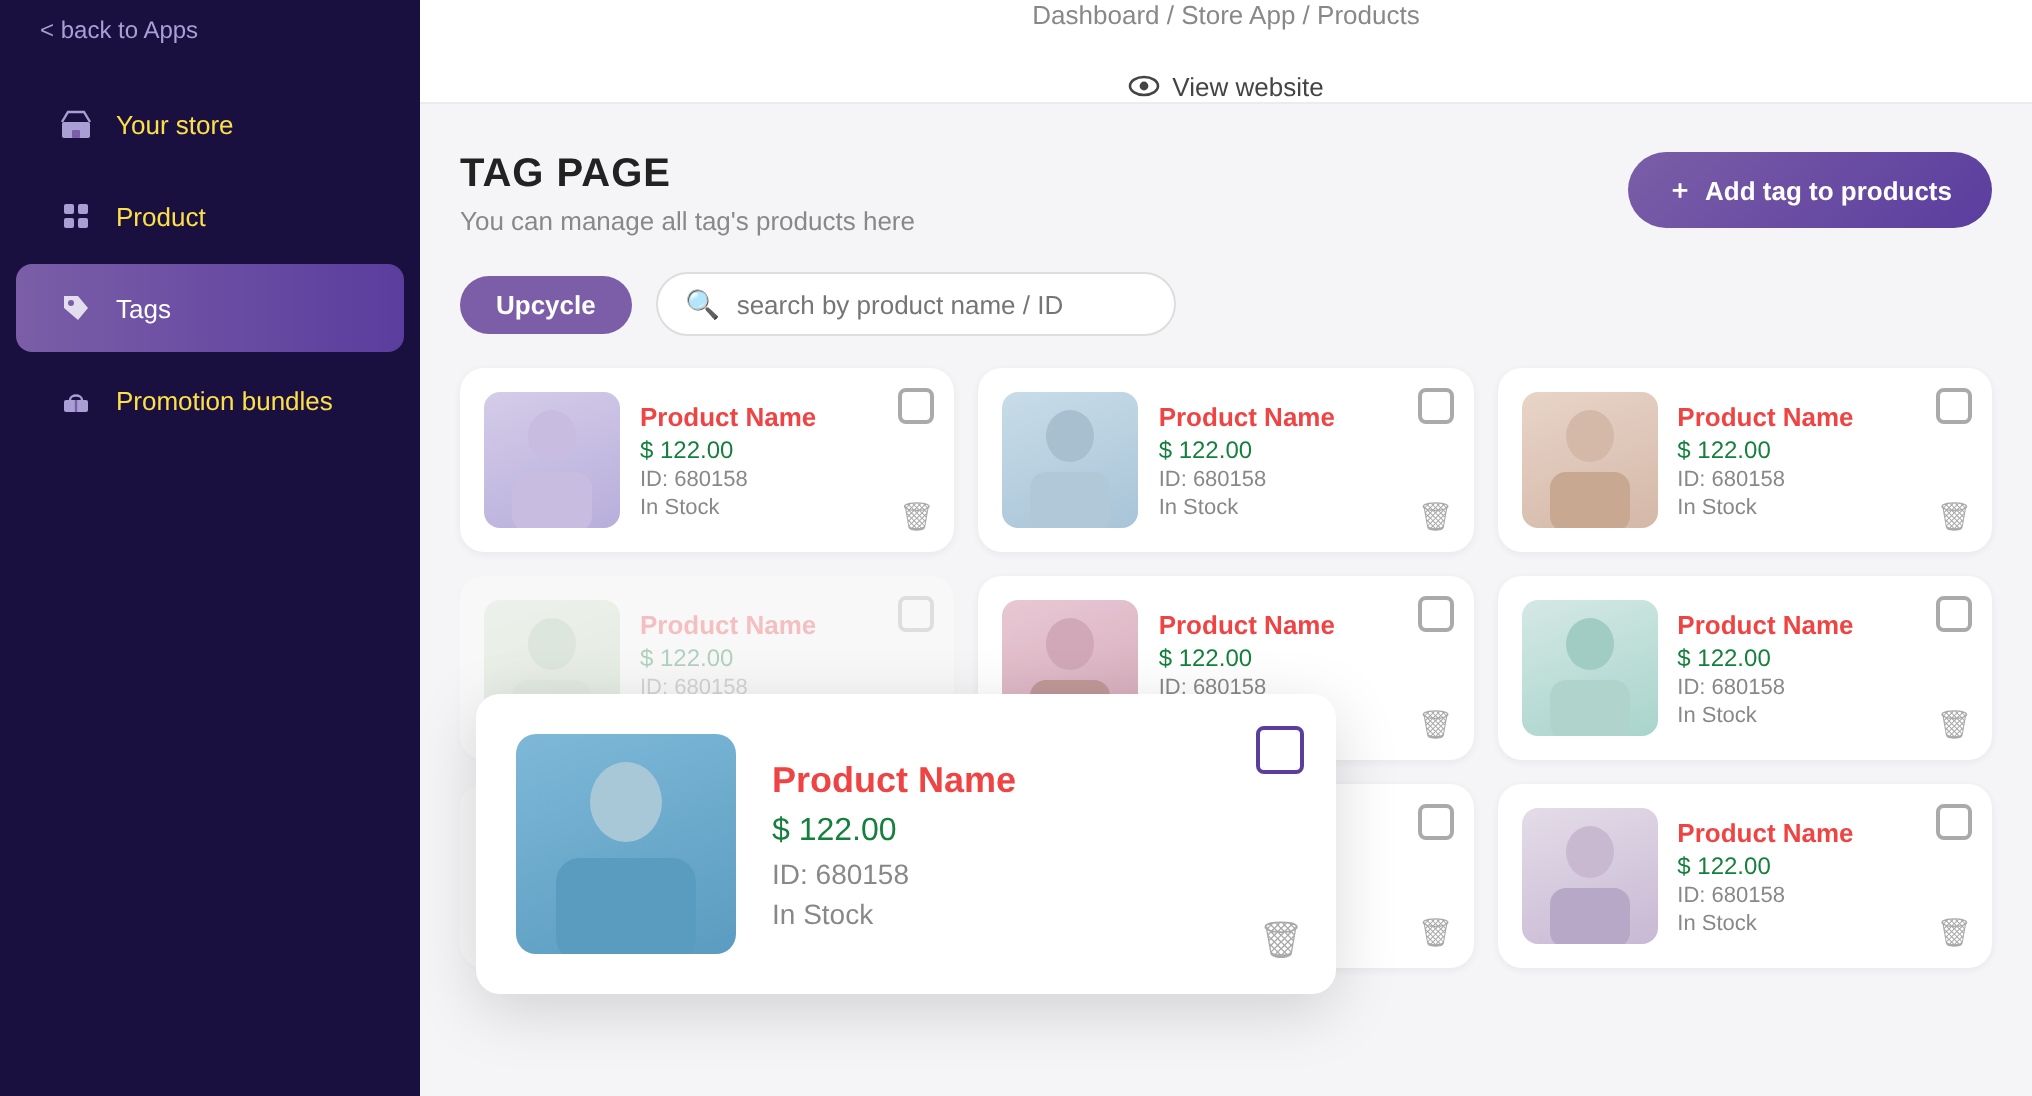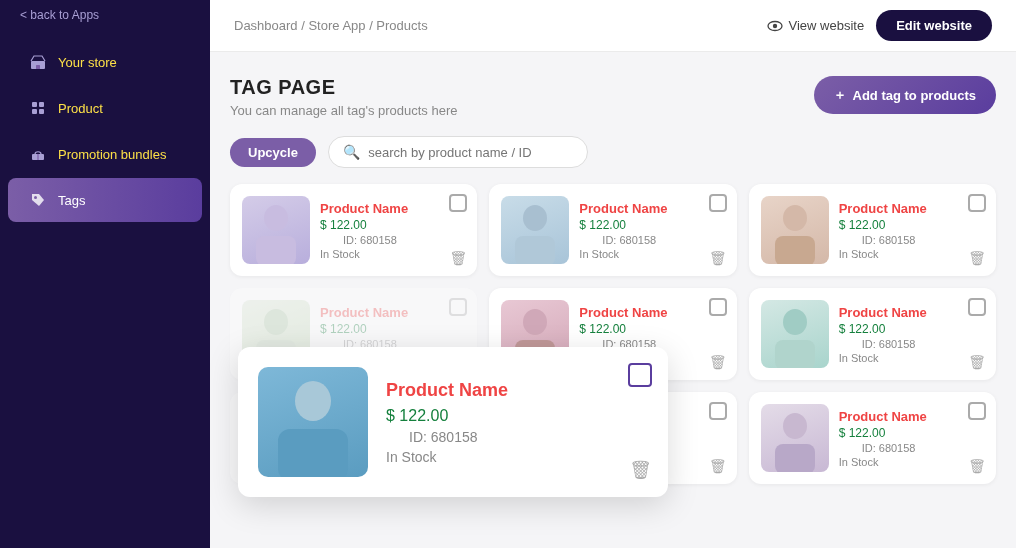--- a/index.html
+++ b/index.html
@@ -65,20 +65,21 @@
 
     
     .topnav {
       background: #fff;
       display: flex;
       align-items: center;
       justify-content: space-between;
       padding: 0 24px;
       height: 52px;
       border-bottom: 1px solid #ebebeb;
+      flex-direction: column;
     }
     .breadcrumb {
       font-size: 13px;
       color: #888;
     }
     .topnav-right {
       display: flex;
       align-items: center;
       gap: 12px;
     }
@@ -239,21 +240,20 @@
       margin-top: 2px;
     }
     .product-card.expanded .product-price {
       font-size: 16px;
       margin-top: 6px;
     }
     .product-id {
       font-size: 11px;
       color: #888;
       margin-top: 2px;
-      margin-left: 23px;
     }
     .product-card.expanded .product-id {
       font-size: 14px;
       margin-top: 4px;
     }
     .product-status {
       font-size: 11px;
       color: #888;
       margin-top: 2px;
     }
@@ -325,55 +325,54 @@
       <span class="sidebar-icon">
         <svg width="16" height="16" viewBox="0 0 16 16" fill="none">
             <rect x="2" y="2" width="5" height="5" rx="1" fill="#a89fd4"></rect>
             <rect x="9" y="2" width="5" height="5" rx="1" fill="#a89fd4"></rect>
             <rect x="2" y="9" width="5" height="5" rx="1" fill="#a89fd4"></rect>
             <rect x="9" y="9" width="5" height="5" rx="1" fill="#a89fd4"></rect>
           </svg>
       </span>
       <span>Product</span>
     </div>
+    <div class="sidebar-item active">
+      <span class="sidebar-icon">
+        <svg width="16" height="16" viewBox="0 0 16 16" fill="none">
+            <path d="M2 2 L9 2 L14 8 L9 14 L2 8 Z" fill="rgba(255,255,255,0.8)"></path>
+            <circle cx="5.5" cy="5.5" r="1.5" fill="#7b5ea7"></circle>
+          </svg>
+      </span>
+      <span>Tags</span>
+    </div>
     <div class="sidebar-item">
       <span class="sidebar-icon">
         <svg width="16" height="16" viewBox="0 0 16 16" fill="none">
             <rect x="2" y="8" width="12" height="6" rx="1" fill="#a89fd4"></rect>
             <path d="M5 8 C5 5 11 5 11 8" stroke="#a89fd4" stroke-width="1.2" fill="none"></path>
             <line x1="8" y1="8" x2="8" y2="14" stroke="#7b5ea7" stroke-width="1.2"></line>
           </svg>
       </span>
       <span>Promotion bundles</span>
-    </div>
-    <div class="sidebar-item active">
-      <span class="sidebar-icon">
-        <svg width="16" height="16" viewBox="0 0 16 16" fill="none">
-            <path d="M2 2 L9 2 L14 8 L9 14 L2 8 Z" fill="rgba(255,255,255,0.8)"></path>
-            <circle cx="5.5" cy="5.5" r="1.5" fill="#7b5ea7"></circle>
-          </svg>
-      </span>
-      <span>Tags</span>
     </div>
   </nav>
 </div>
 
 <div class="main">
 
   <div class="topnav">
     <span class="breadcrumb">Dashboard / Store App / Products</span>
     <div class="topnav-right">
       <button class="view-website-btn">
         <svg width="16" height="16" viewBox="0 0 16 16" fill="none">
             <ellipse cx="8" cy="8" rx="7" ry="4.5" stroke="#444" stroke-width="1.3"></ellipse>
             <circle cx="8" cy="8" r="2.2" fill="#444"></circle>
           </svg>
         <span>View website</span>
       </button>
-      <button class="edit-website-btn">Edit website</button>
     </div>
   </div>
 
   <div class="page-content">
     <div class="page-header">
       <div>
         <h1 class="page-title">TAG PAGE</h1>
         <p class="page-subtitle">You can manage all tag's  products  here</p>
       </div>
       <button class="add-tag-btn">

